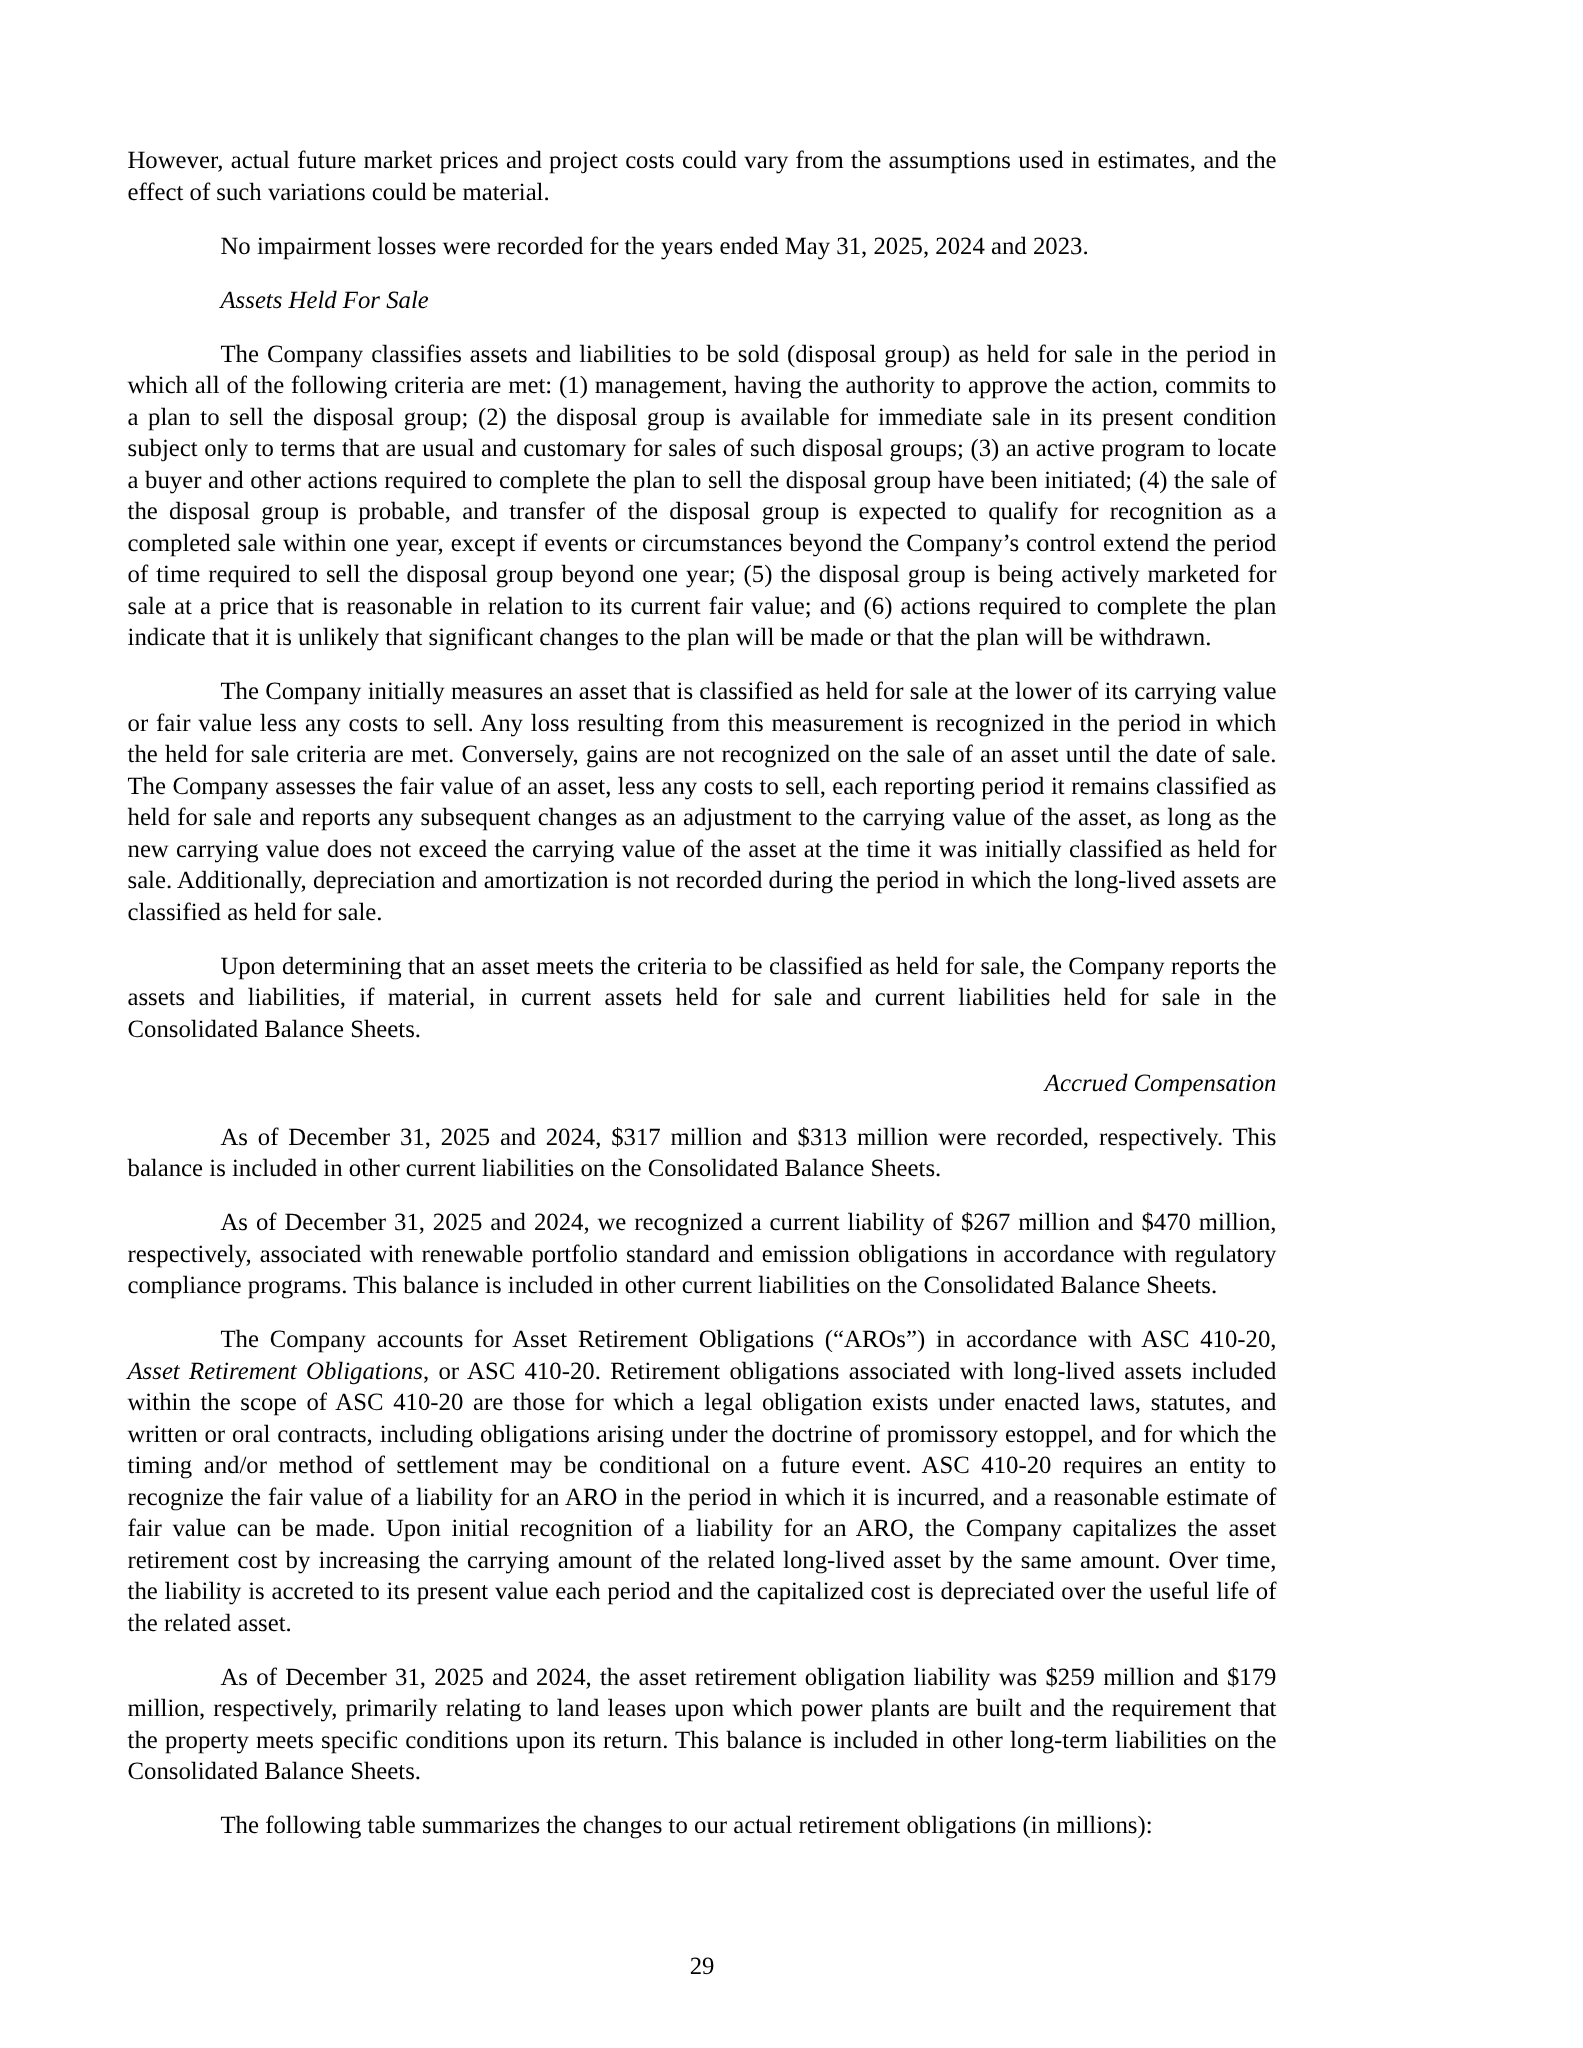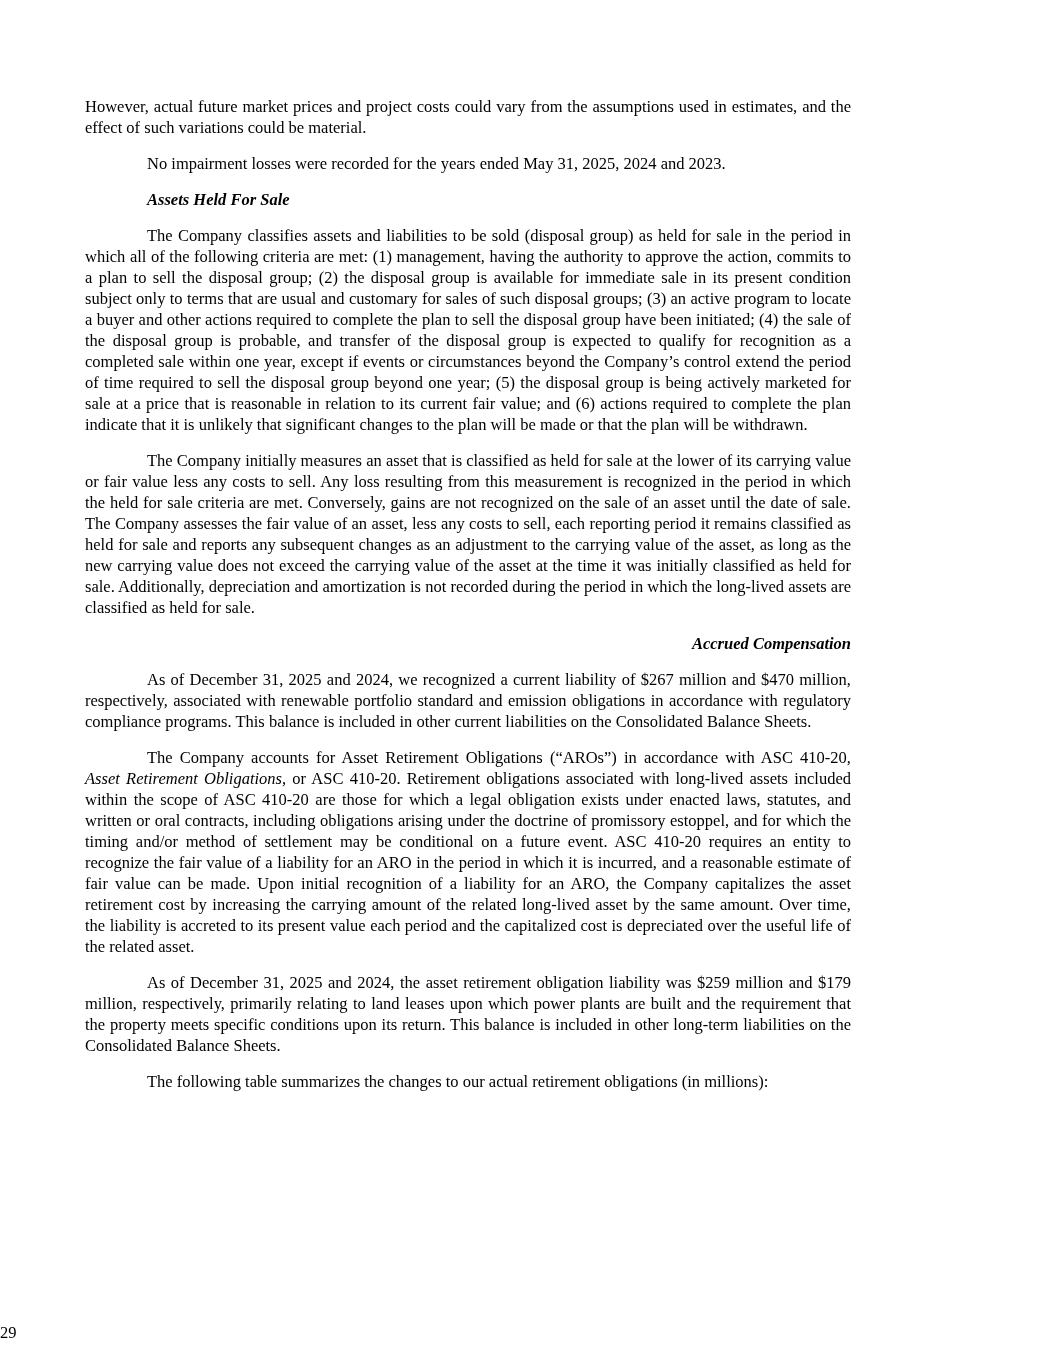--- a/index.html
+++ b/index.html
@@ -27,62 +27,64 @@
     line-height: 21px;
     text-align: justify;
     margin: 0 0 15px 0;
   }
   .para.first-indent {
     text-indent: 62px;
   }
   .heading {
     font-size: 16.5px;
     line-height: 21px;
-    font-weight: bold;
+    font-weight: normal;
     font-style: italic;
     margin: 0 0 15px 0;
   }
   .heading.indent-lg {
     margin-left: 62px;
   }
   .heading.indent-sm {
     margin-left: 20px;
     text-align: right;
   }
   .italic {
     font-style: italic;
   }
   .page-number {
     position: absolute;
-    bottom: 22px;
+    bottom: 44px;
     left: 0;
     right: 0;
-    text-align: left;
+    text-align: center;
     font-size: 16.5px;
     line-height: 21px;
   }
 </style>
 </head>
 <body>
 
 <div class="page">
 
   <p class="para">However, actual future market prices and project costs could vary from the assumptions used in estimates, and the effect of such variations could be material.</p>
 
   <p class="para first-indent">No impairment losses were recorded for the years ended May 31, 2025, 2024 and 2023.</p>
 
   <div class="heading indent-lg">Assets Held For Sale</div>
 
   <p class="para first-indent">The Company classifies assets and liabilities to be sold (disposal group) as held for sale in the period in which all of the following criteria are met: (1) management, having the authority to approve the action, commits to a plan to sell the disposal group; (2) the disposal group is available for immediate sale in its present condition subject only to terms that are usual and customary for sales of such disposal groups; (3) an active program to locate a buyer and other actions required to complete the plan to sell the disposal group have been initiated; (4) the sale of the disposal group is probable, and transfer of the disposal group is expected to qualify for recognition as a completed sale within one year, except if events or circumstances beyond the Company’s control extend the period of time required to sell the disposal group beyond one year; (5) the disposal group is being actively marketed for sale at a price that is reasonable in relation to its current fair value; and (6) actions required to complete the plan indicate that it is unlikely that significant changes to the plan will be made or that the plan will be withdrawn.</p>
 
   <p class="para first-indent">The Company initially measures an asset that is classified as held for sale at the lower of its carrying value or fair value less any costs to sell. Any loss resulting from this measurement is recognized in the period in which the held for sale criteria are met. Conversely, gains are not recognized on the sale of an asset until the date of sale. The Company assesses the fair value of an asset, less any costs to sell, each reporting period it remains classified as held for sale and reports any subsequent changes as an adjustment to the carrying value of the asset, as long as the new carrying value does not exceed the carrying value of the asset at the time it was initially classified as held for sale. Additionally, depreciation and amortization is not recorded during the period in which the long-lived assets are classified as held for sale.</p>
 
+  <p class="para first-indent">Upon determining that an asset meets the criteria to be classified as held for sale, the Company reports the assets and liabilities, if material, in current assets held for sale and current liabilities held for sale in the Consolidated Balance Sheets.</p>
 
   <div class="heading indent-sm">Accrued Compensation</div>
 
+  <p class="para first-indent">As of December 31, 2025 and 2024, $317 million and $313 million were recorded, respectively. This balance is included in other current liabilities on the Consolidated Balance Sheets.</p>
 
 
   <p class="para first-indent">As of December 31, 2025 and 2024, we recognized a current liability of $267 million and $470 million, respectively, associated with renewable portfolio standard and emission obligations in accordance with regulatory compliance programs. This balance is included in other current liabilities on the Consolidated Balance Sheets.</p>
 
 
   <p class="para first-indent"><span>The Company accounts for Asset Retirement Obligations (“AROs”) in accordance with ASC 410-20, </span><span class="italic">Asset Retirement Obligations</span><span>, or ASC 410-20. Retirement obligations associated with long-lived assets included within the scope of ASC 410-20 are those for which a legal obligation exists under enacted laws, statutes, and written or oral contracts, including obligations arising under the doctrine of promissory estoppel, and for which the timing and/or method of settlement may be conditional on a future event. ASC 410-20 requires an entity to recognize the fair value of a liability for an ARO in the period in which it is incurred, and a reasonable estimate of fair value can be made. Upon initial recognition of a liability for an ARO, the Company capitalizes the asset retirement cost by increasing the carrying amount of the related long-lived asset by the same amount. Over time, the liability is accreted to its present value each period and the capitalized cost is depreciated over the useful life of the related asset.</span></p>
 
   <p class="para first-indent">As of December 31, 2025 and 2024, the asset retirement obligation liability was $259 million and $179 million, respectively, primarily relating to land leases upon which power plants are built and the requirement that the property meets specific conditions upon its return. This balance is included in other long-term liabilities on the Consolidated Balance Sheets.</p>
 
   <p class="para first-indent">The following table summarizes the changes to our actual retirement obligations (in millions):</p>

